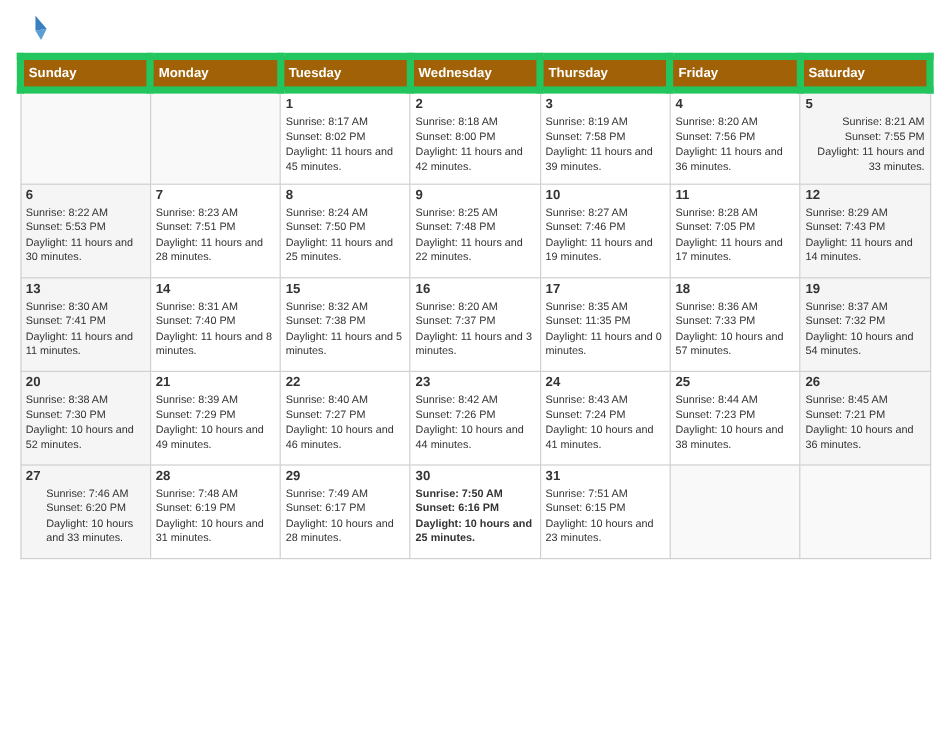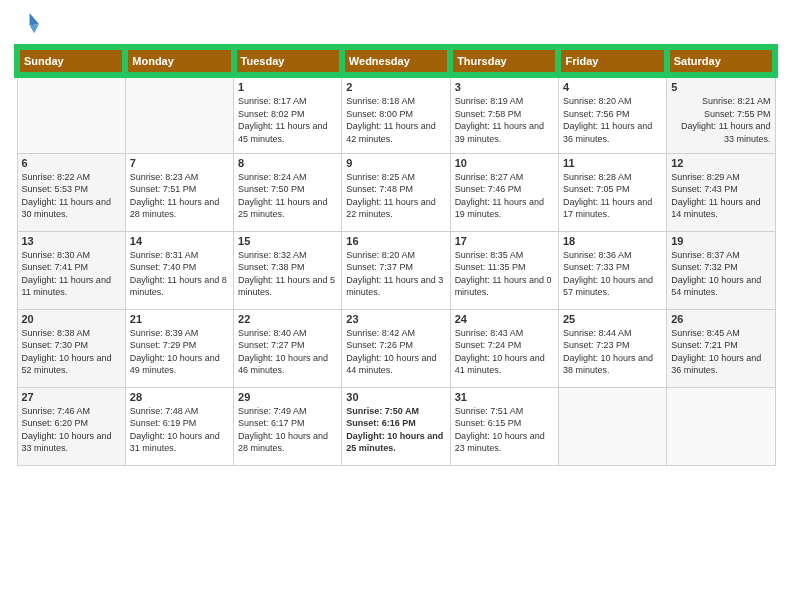--- a/index.html
+++ b/index.html
@@ -296,21 +296,21 @@
           <td>
             <span class="day-num">26</span>
             <div class="day-info" style="white-space: pre-wrap;">Sunrise: 8:45 AM
 Sunset: 7:21 PM
 Daylight: 10 hours and 36 minutes.</div>
           </td>
         </tr>
         <tr>
           <td>
             <span class="day-num">27</span>
-            <div class="day-info" style="white-space: pre-wrap;">Sunrise: 7:46 AM
+            <div class="day-info" style="white-space: pre-wrap; margin-left: 17px;">Sunrise: 7:46 AM
 Sunset: 6:20 PM
 Daylight: 10 hours and 33 minutes.</div>
           </td>
           <td>
             <span class="day-num">28</span>
             <div class="day-info" style="white-space: pre-wrap;">Sunrise: 7:48 AM
 Sunset: 6:19 PM
 Daylight: 10 hours and 31 minutes.</div>
           </td>
           <td>

